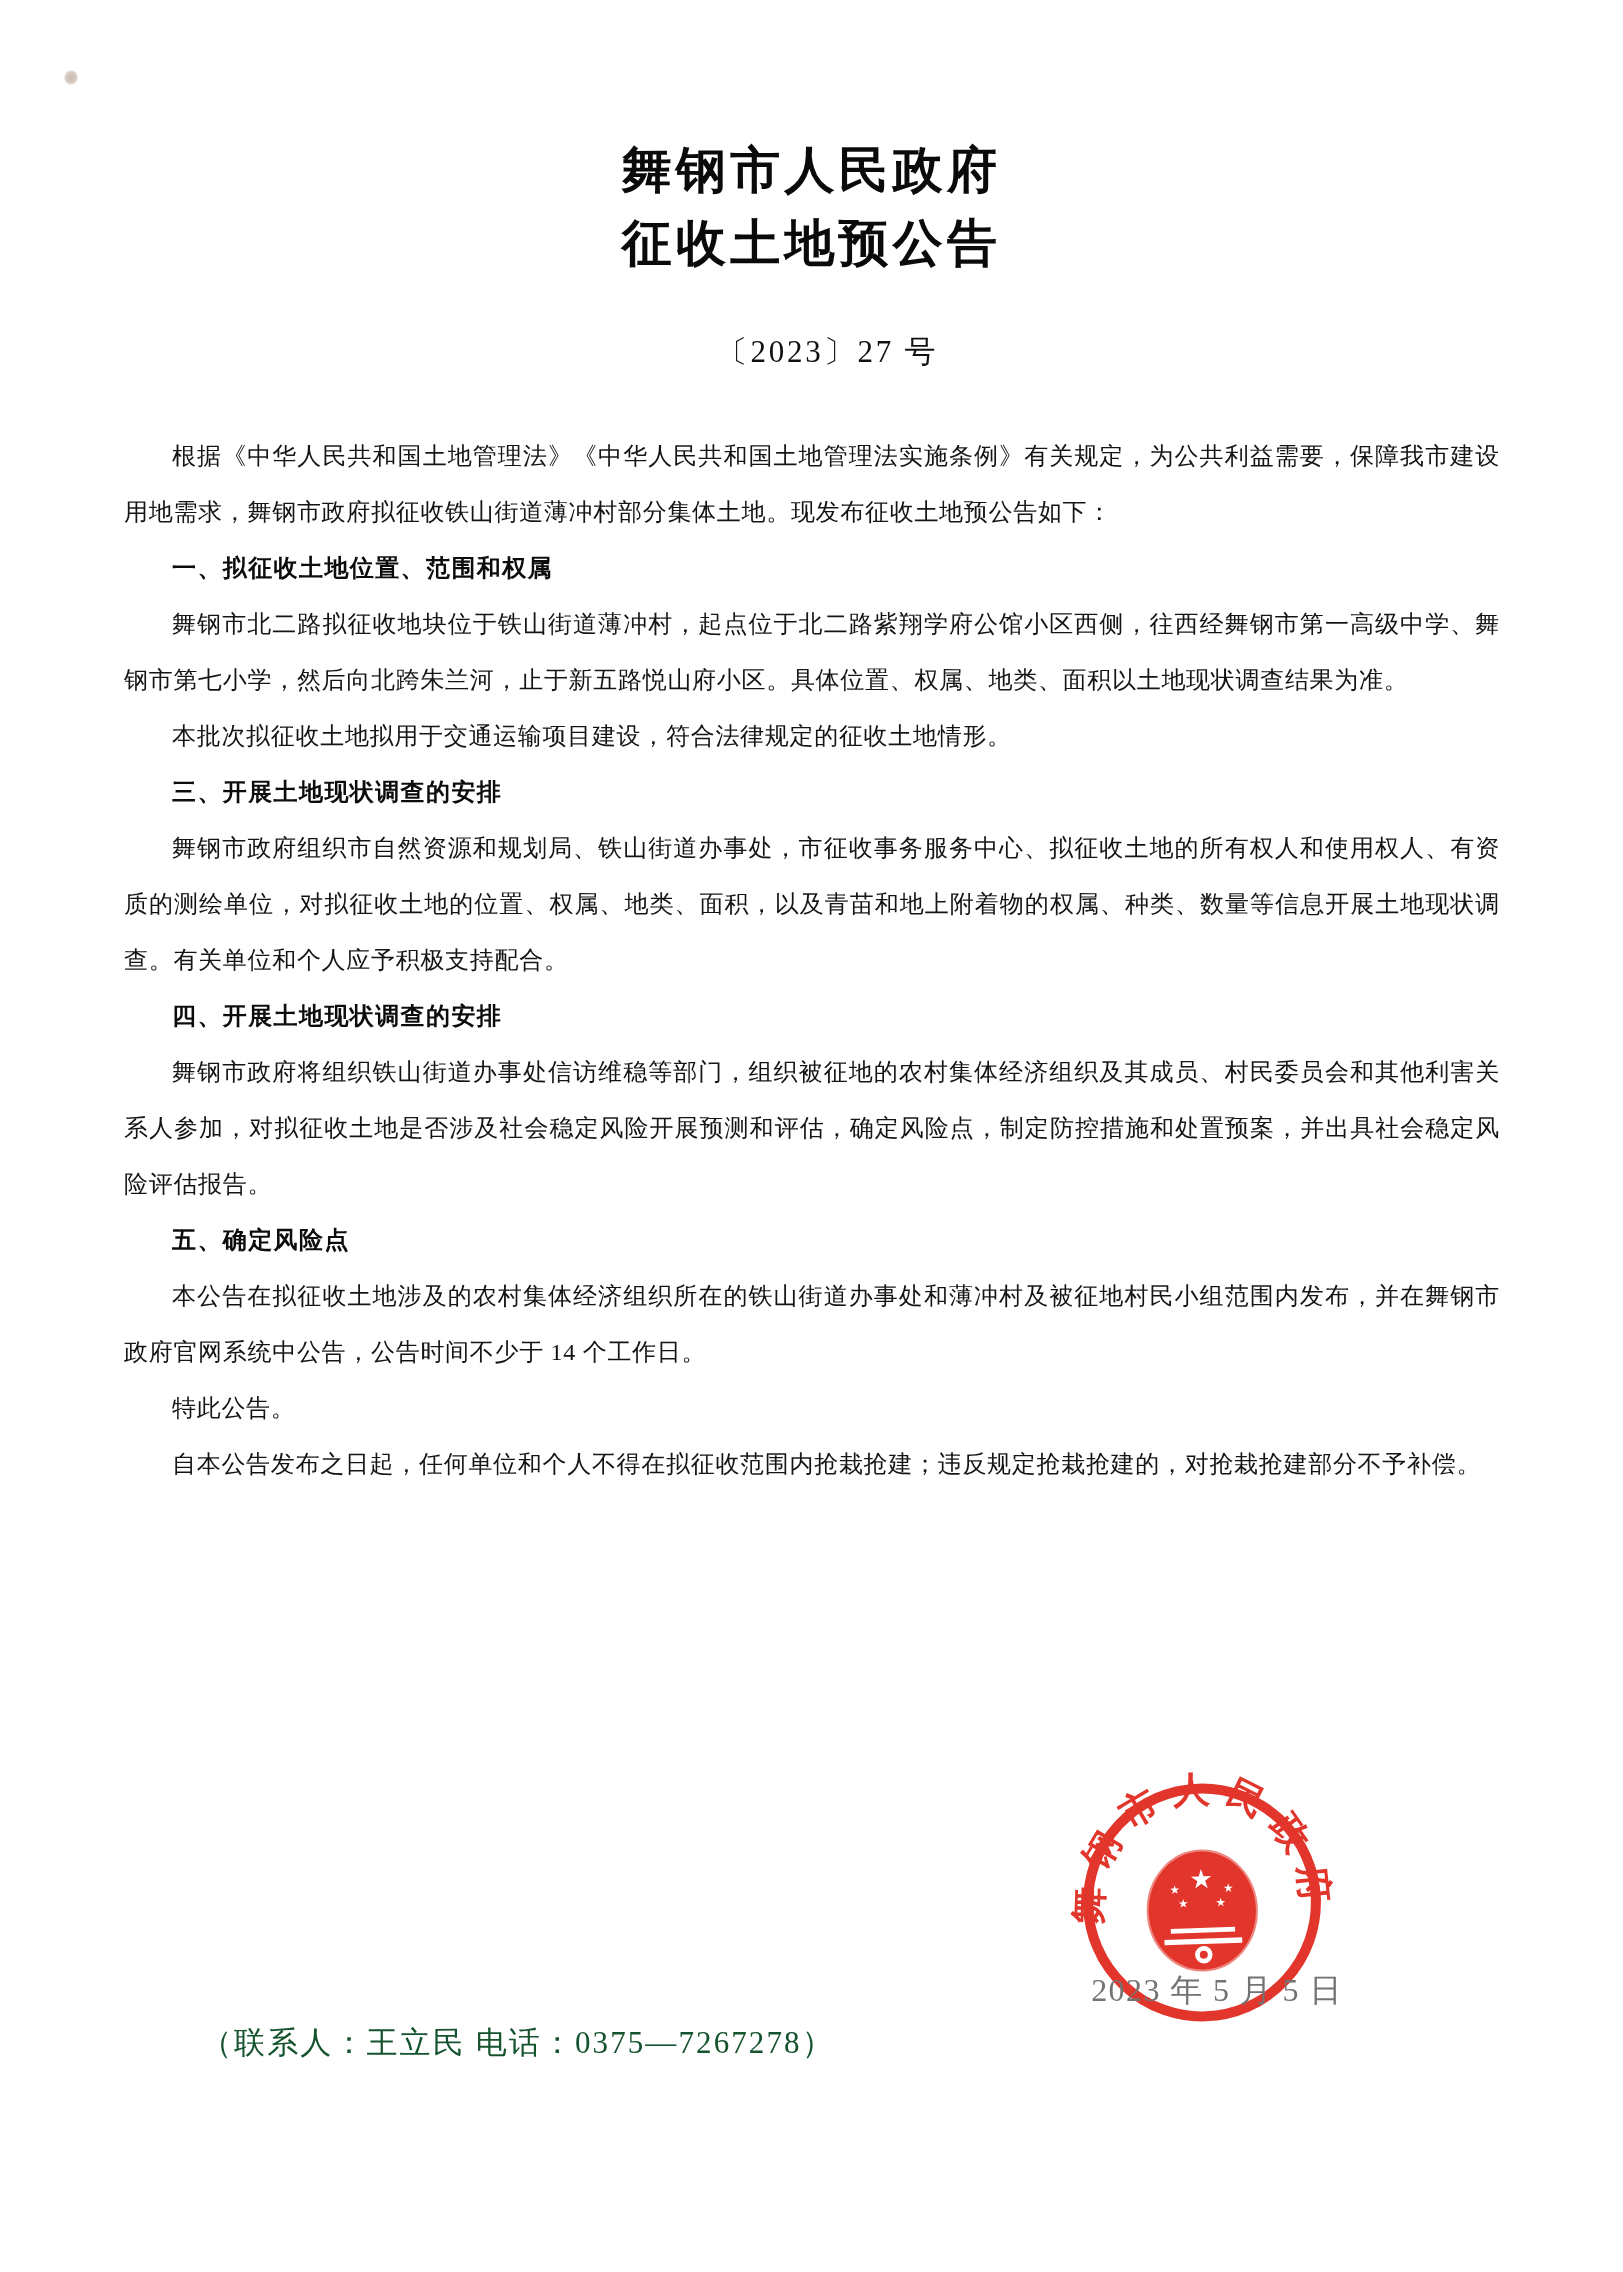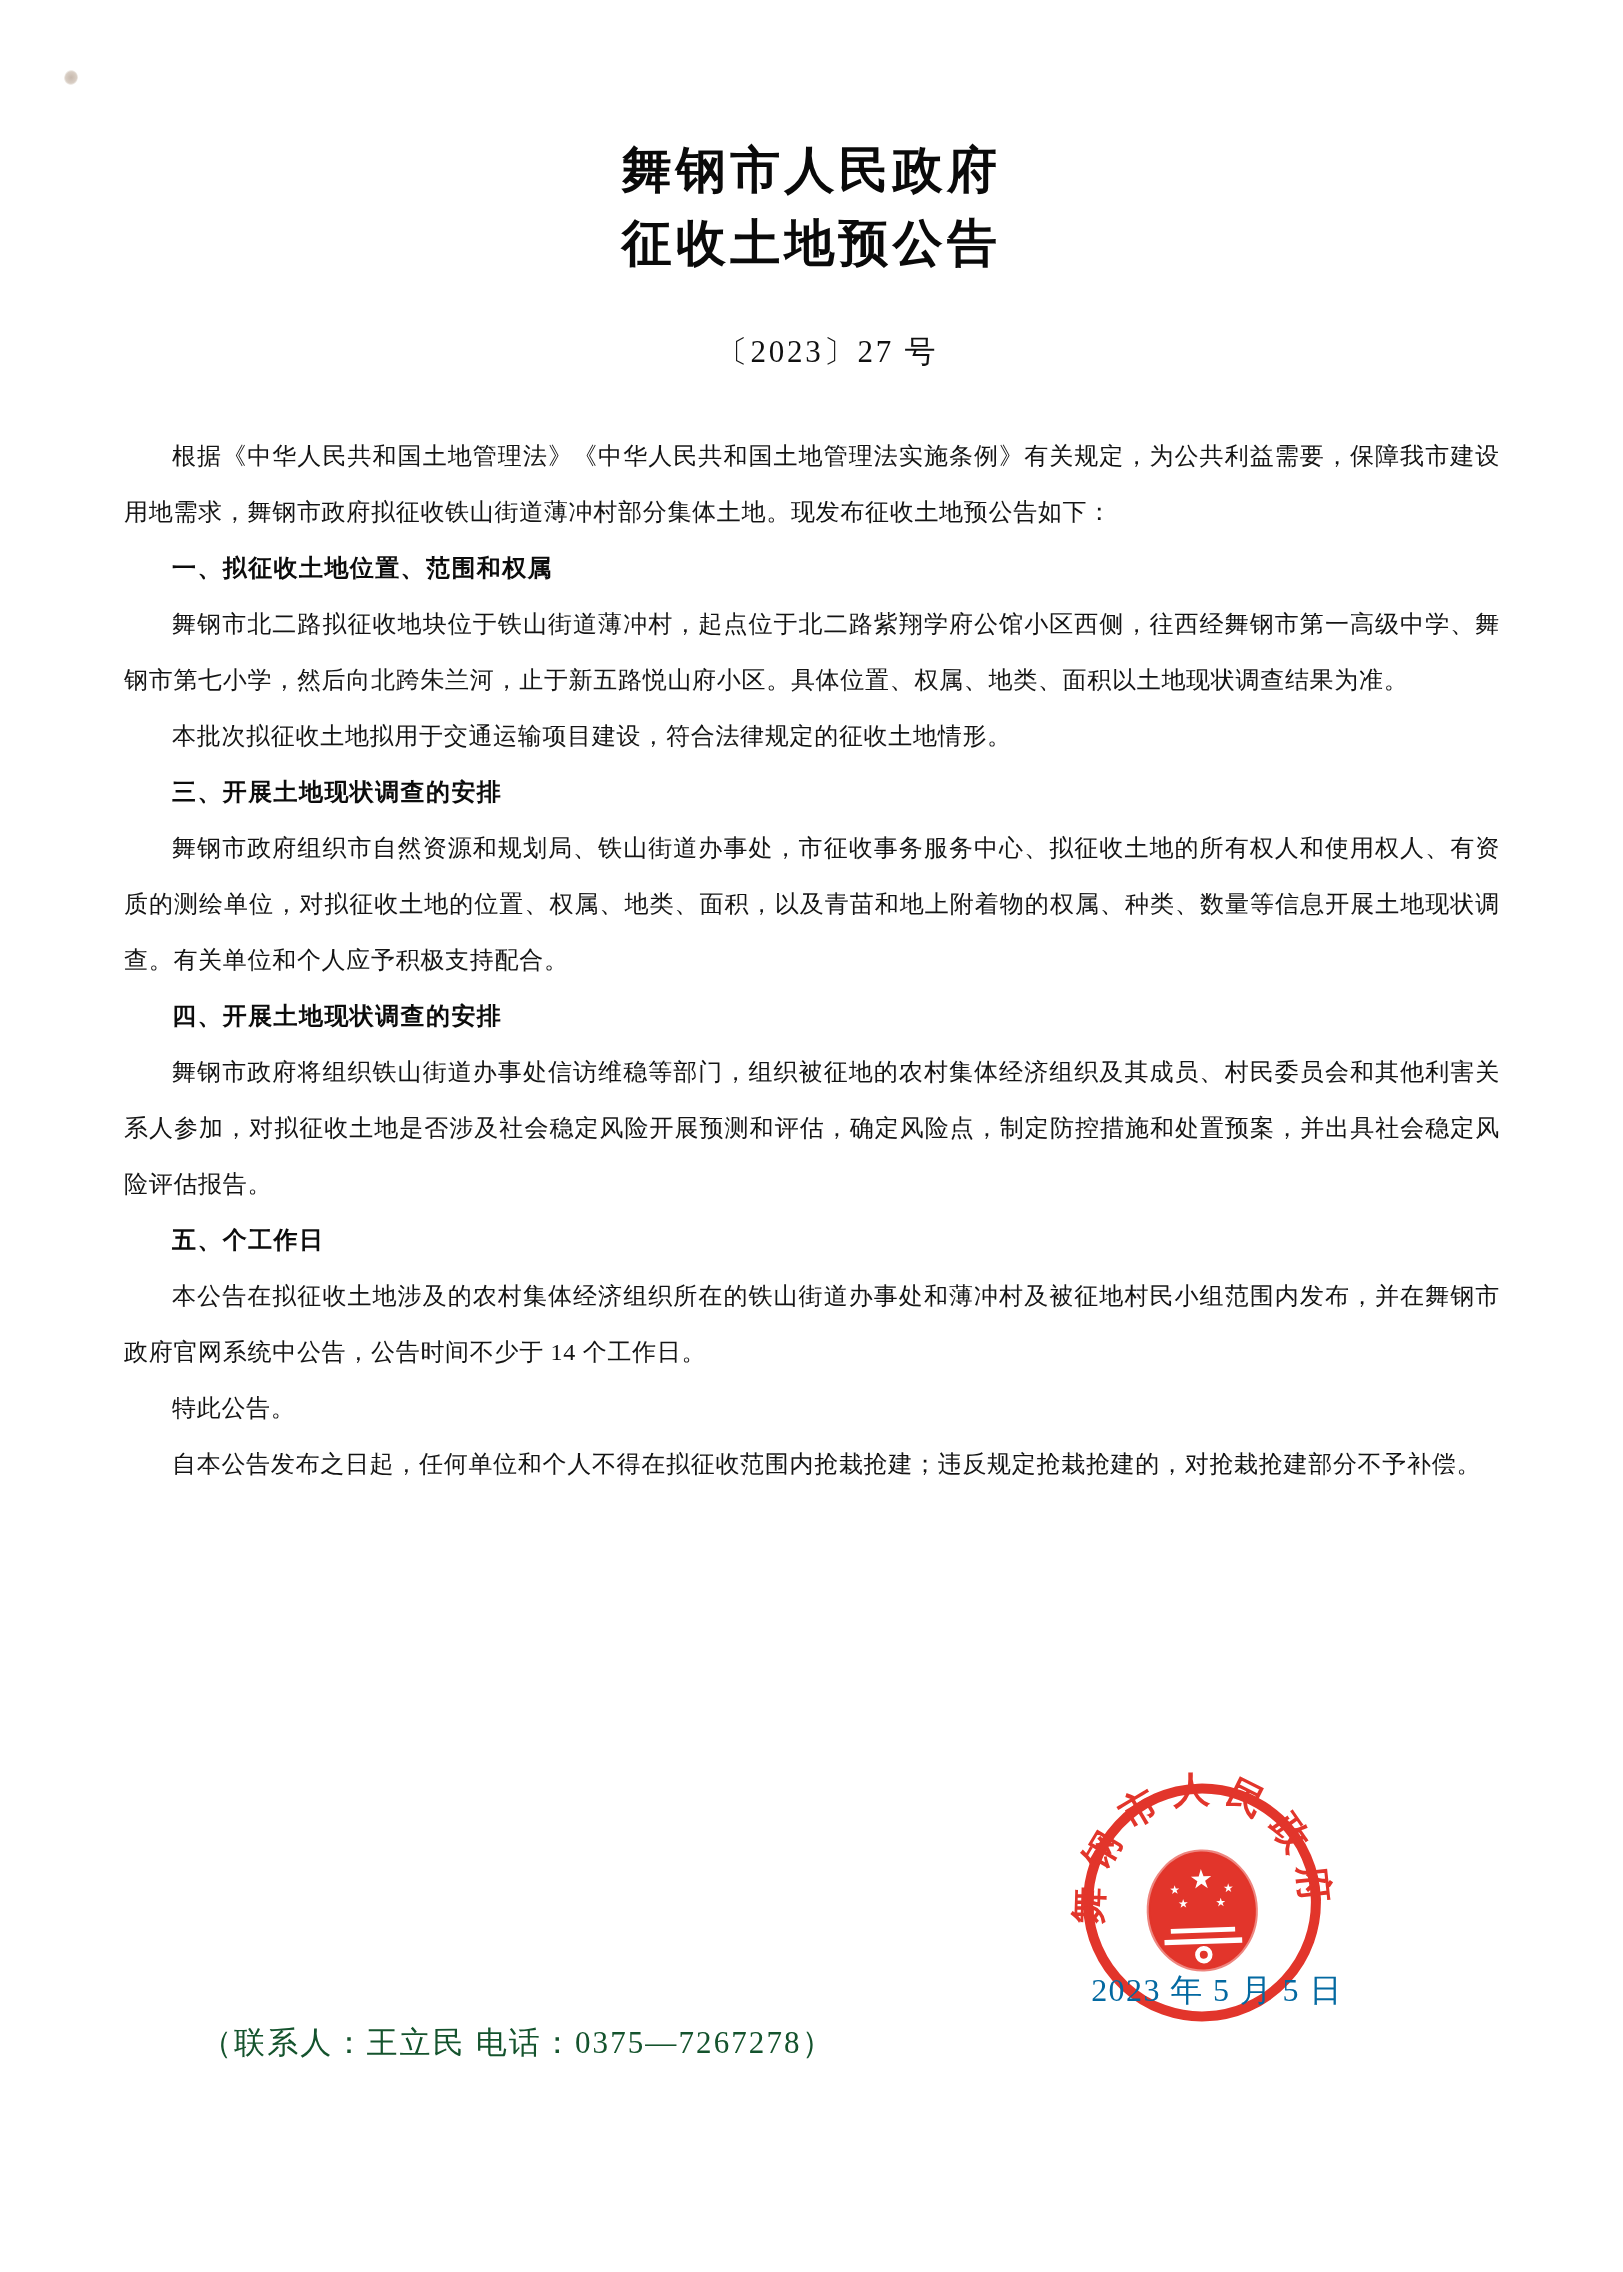--- a/index.html
+++ b/index.html
@@ -74,21 +74,21 @@
     transform:rotate(-2deg);
     z-index:2;
   }
   .date-line{
     position:absolute;
     left:1049px;
     top:1969px;
     width:336px;
     font-size:32px;
     letter-spacing:1.4px;
-    color:#0369a1;
+    color:#737373;
     z-index:3;
     text-align:center;
   }
   .contact-line{
     position:absolute;
     left:201px;
     top:2022px;
     font-size:31px;
     letter-spacing:2.1px;
     color:#14532d;
@@ -109,21 +109,21 @@
 
   <div class="body-text">
     <p class="para">根据《中华人民共和国土地管理法》《中华人民共和国土地管理法实施条例》有关规定，为公共利益需要，保障我市建设用地需求，舞钢市政府拟征收铁山街道薄冲村部分集体土地。现发布征收土地预公告如下：</p>
     <p class="heading">一、拟征收土地位置、范围和权属</p>
     <p class="para">舞钢市北二路拟征收地块位于铁山街道薄冲村，起点位于北二路紫翔学府公馆小区西侧，往西经舞钢市第一高级中学、舞钢市第七小学，然后向北跨朱兰河，止于新五路悦山府小区。具体位置、权属、地类、面积以土地现状调查结果为准。</p>
     <p class="para">本批次拟征收土地拟用于交通运输项目建设，符合法律规定的征收土地情形。</p>
     <p class="heading">三、开展土地现状调查的安排</p>
     <p class="para">舞钢市政府组织市自然资源和规划局、铁山街道办事处，市征收事务服务中心、拟征收土地的所有权人和使用权人、有资质的测绘单位，对拟征收土地的位置、权属、地类、面积，以及青苗和地上附着物的权属、种类、数量等信息开展土地现状调查。有关单位和个人应予积极支持配合。</p>
     <p class="heading">四、开展土地现状调查的安排</p>
     <p class="para">舞钢市政府将组织铁山街道办事处信访维稳等部门，组织被征地的农村集体经济组织及其成员、村民委员会和其他利害关系人参加，对拟征收土地是否涉及社会稳定风险开展预测和评估，确定风险点，制定防控措施和处置预案，并出具社会稳定风险评估报告。</p>
-    <p class="heading">五、个工作日</p>
+    <p class="heading">五、确定风险点</p>
     <p class="para">本公告在拟征收土地涉及的农村集体经济组织所在的铁山街道办事处和薄冲村及被征地村民小组范围内发布，并在舞钢市政府官网系统中公告，公告时间不少于 14 个工作日。</p>
     <p class="para">特此公告。</p>
     <p class="para">自本公告发布之日起，任何单位和个人不得在拟征收范围内抢栽抢建；违反规定抢栽抢建的，对抢栽抢建部分不予补偿。</p>
   </div>
 
   <div class="seal">
     <svg width="268" height="277" viewBox="0 0 400 400" xmlns="http://www.w3.org/2000/svg">
       <defs>
         <path id="sealArc" d="M 59,251 A 150,150 0 1 1 341,251" fill="none"></path>
         <polygon id="bigStar" points="0,-16 3.6,-4.9 15.2,-4.9 5.8,1.9 9.4,12.9 0,6.1 -9.4,12.9 -5.8,1.9 -15.2,-4.9 -3.6,-4.9"></polygon>

